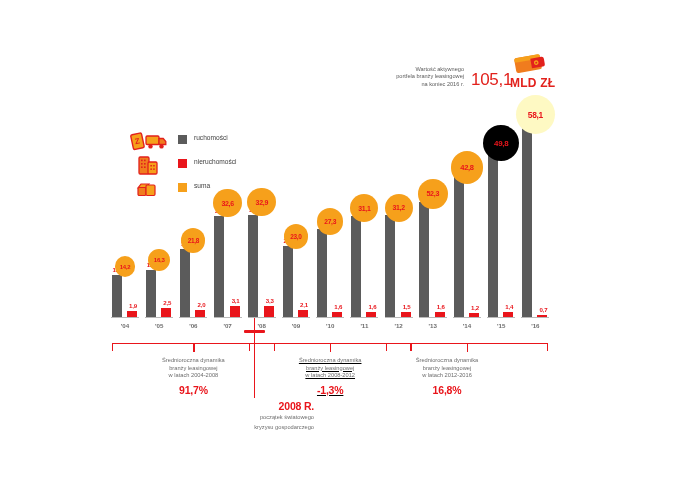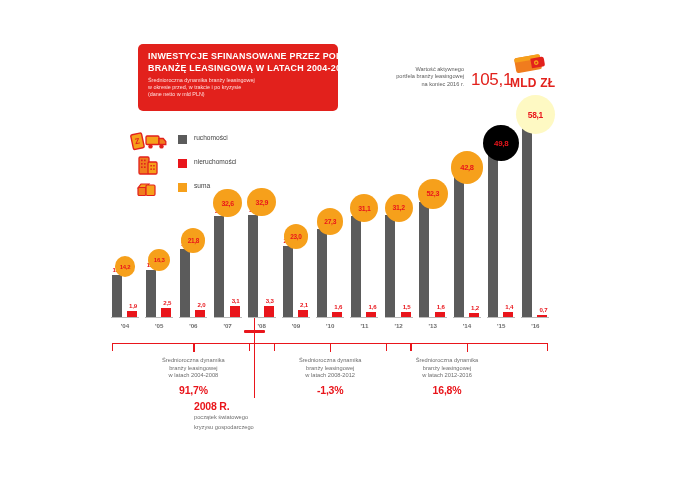--- a/index.html
+++ b/index.html
@@ -107,41 +107,32 @@
     margin-top:4px; font-size:10.5px; font-weight:bold; color:#E9151B;
     letter-spacing:-.2px;
   }
   .crisis-line{
     position:absolute; width:1.4px; background:#E9151B;
   }
   .crisis-base{
     position:absolute; height:2.6px; background:#E9151B; border-radius:1px;
   }
   .crisis{
-    position:absolute; width:120px; text-align:left;
+    position:absolute; width:120px; text-align:right;
   }
   .crisis-y{
     font-size:10.5px; font-weight:bold; color:#E9151B; letter-spacing:-.2px;
   }
   .crisis-t{ font-size:5.7px; color:#6d6d6d; line-height:7.6px; margin-top:2px; }
 </style>
 </head>
 <body>
 
 <div id="stage">
 
-  <div class="title-card">
-    <div class="title-l1">INWESTYCJE SFINANSOWANE PRZEZ POLSKĄ</div>
-    <div class="title-l2">BRANŻĘ LEASINGOWĄ W LATACH 2004-2016</div>
-    <div class="title-sub">
-      <div>Średnioroczna dynamika branży leasingowej</div>
-      <div>w okresie przed, w trakcie i po kryzysie</div>
-      <div>(dane netto w mld PLN)</div>
-    </div>
-  </div>
 
   <div class="badge">
     <div class="badge-text">
       <div>Wartość aktywnego</div>
       <div>portfela branży leasingowej</div>
       <div>na koniec 2016 r.</div>
     </div>
     <div class="badge-value">105,1</div>
     <div class="badge-unit">MLD ZŁ</div>
     <div class="wallet-icon">
@@ -340,21 +331,21 @@
       <div class="brk" style="left: 112px; top: 343px; width: 162.8px;"></div>
       <div class="brk-stem" style="left: 193.4px; top: 343px;"></div>
       <div class="ann" style="left: 129.4px; top: 357px;">
         <div class="ann-t">Średnioroczna dynamika</div>
         <div class="ann-t">branży leasingowej</div>
         <div class="ann-t">w latach 2004-2008</div>
         <div class="ann-v">91,7%</div>
       </div>
       <div class="brk" style="left: 248.8px; top: 343px; width: 162.8px;"></div>
       <div class="brk-stem" style="left: 330.2px; top: 343px;"></div>
-      <div class="ann" style="left: 266.2px; top: 357px;">
+      <div class="ann" style="left: 266.2px; top: 357px; text-decoration: underline;">
         <div class="ann-t">Średnioroczna dynamika</div>
         <div class="ann-t">branży leasingowej</div>
         <div class="ann-t">w latach 2008-2012</div>
         <div class="ann-v">-1,3%</div>
       </div>
       <div class="brk" style="left: 385.6px; top: 343px; width: 162.8px;"></div>
       <div class="brk-stem" style="left: 467px; top: 343px;"></div>
       <div class="ann" style="left: 383px; top: 357px;">
         <div class="ann-t">Średnioroczna dynamika</div>
         <div class="ann-t">branży leasingowej</div>

